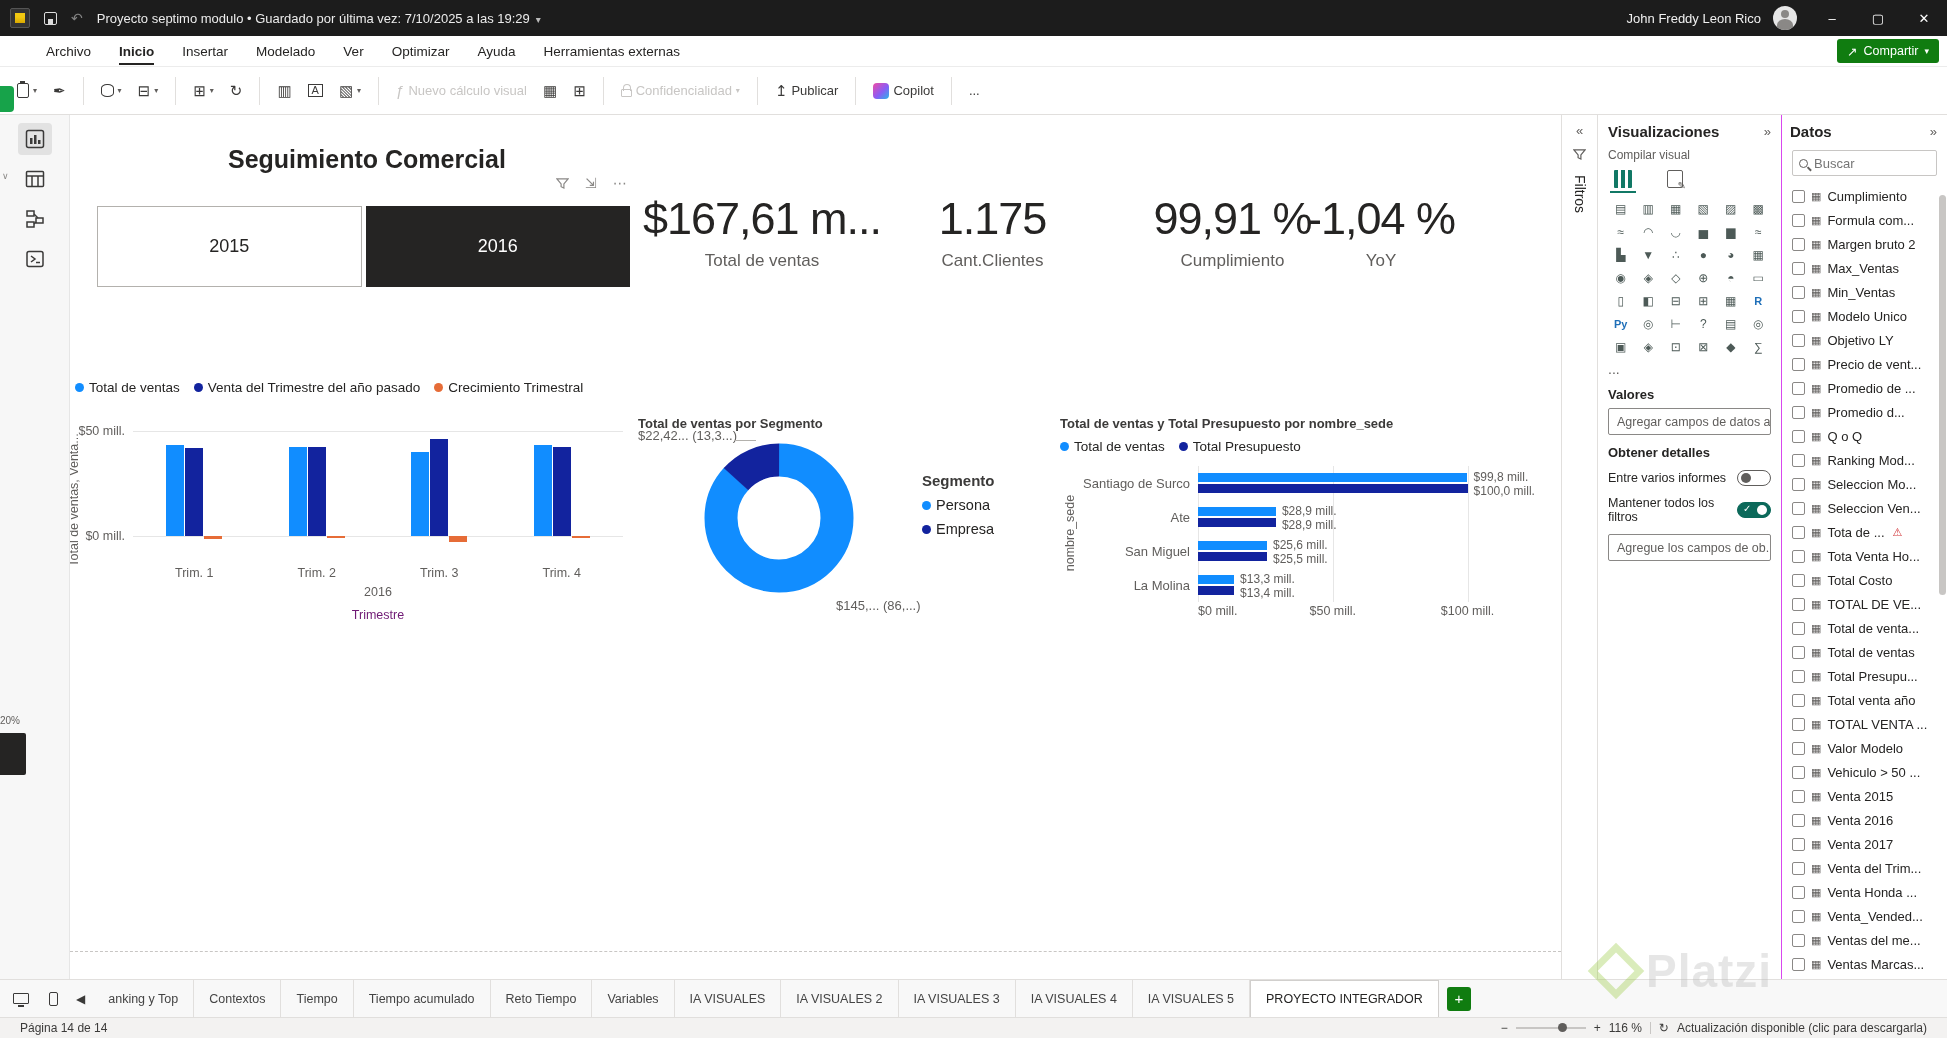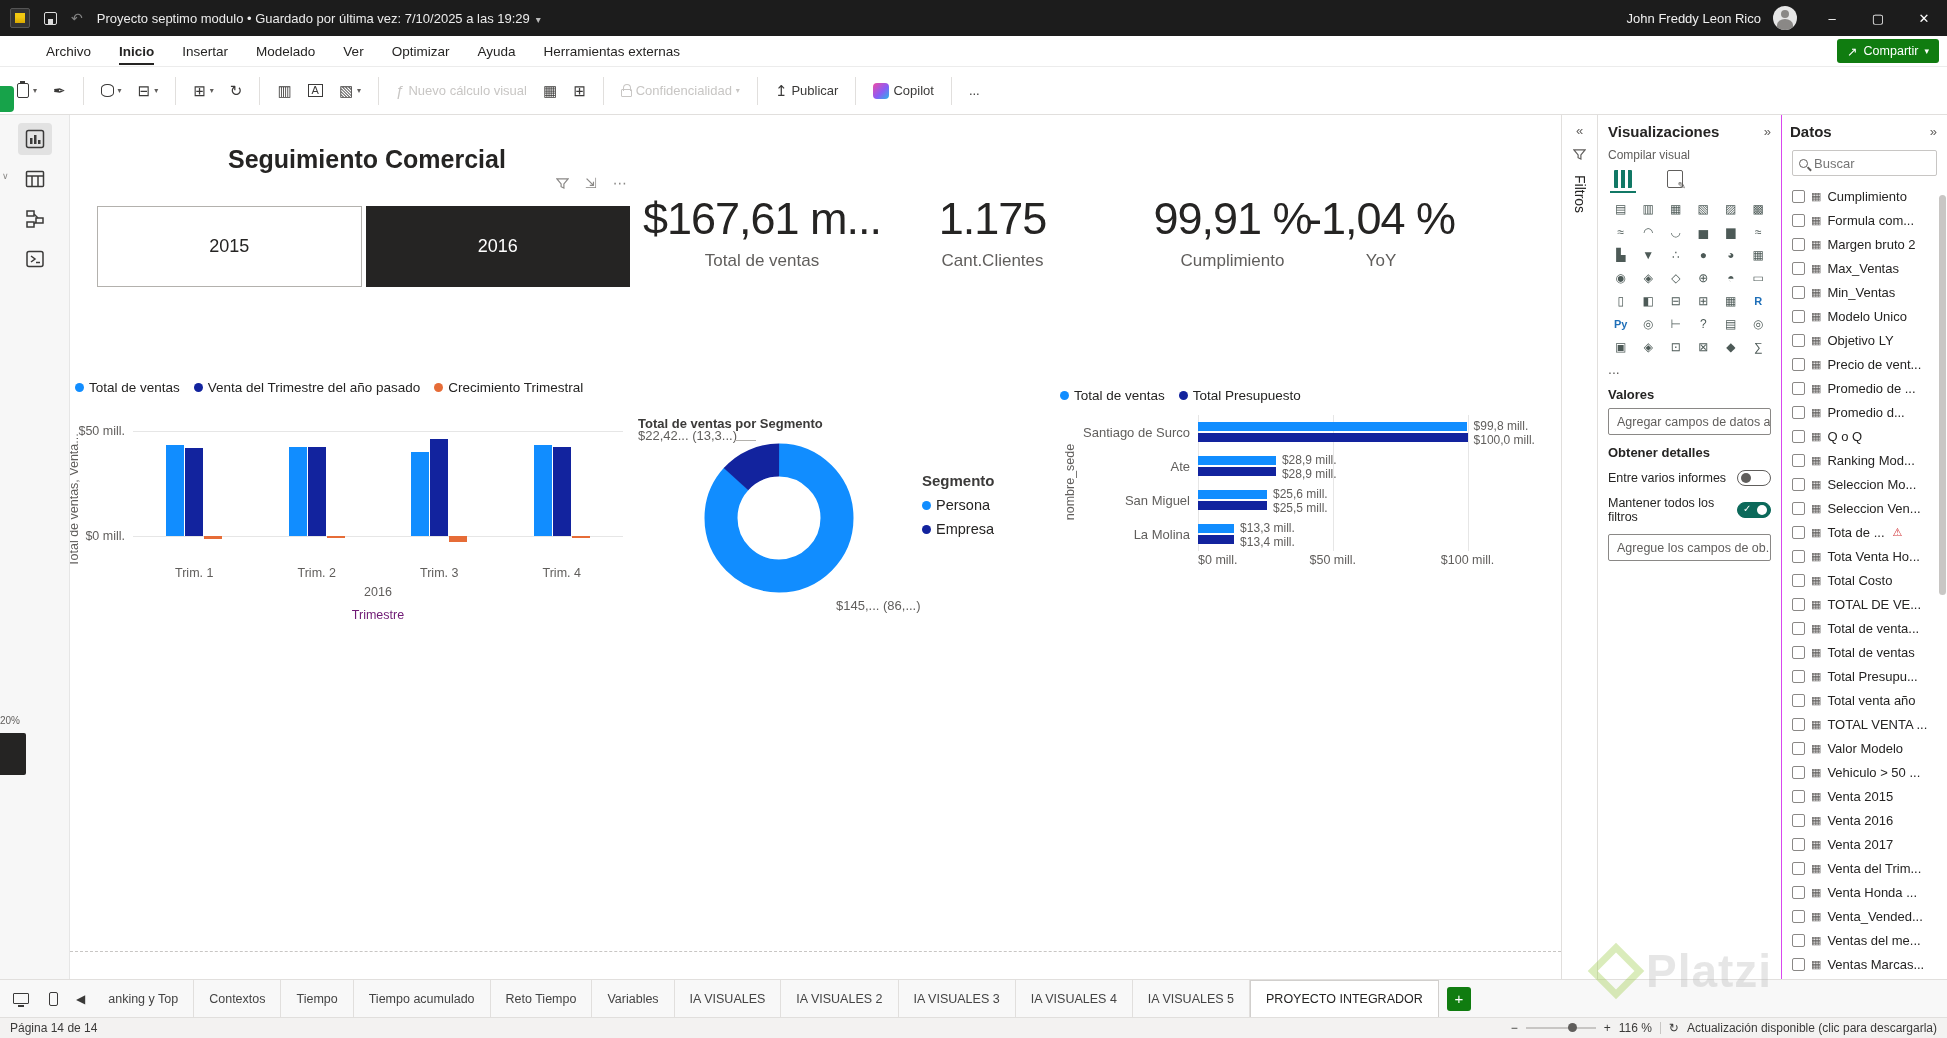--- a/index.html
+++ b/index.html
@@ -169,21 +169,21 @@
   .pb-ico { margin-right:10px; display:flex; align-items:center; justify-content:center; width:22px; height:22px; color:#3b3a39; }
   .ic-monitor { width:16px; height:11px; border:1.5px solid #3b3a39; border-radius:1px; position:relative; }
   .ic-monitor::after { content:""; position:absolute; left:4px; bottom:-4px; width:6px; height:2px; background:#3b3a39; }
   .ic-phone { width:9px; height:14px; border:1.5px solid #3b3a39; border-radius:2px; }
   .pb-arrow { font-size:12px; color:#3b3a39; margin:0 8px 0 2px; }
   .ptab { height:100%; display:flex; align-items:center; padding:0 15px; font-size:12.5px; color:#444; border-right:1px solid #e1dfdd; white-space:nowrap; cursor:default; }
   .ptab.active { background:#fff; color:#252423; border:1px solid #d1cfcd; border-bottom:none; }
   .pb-add { width:24px; height:24px; margin-left:8px; background:#107C10; color:#fff; border:none; border-radius:3px; font-size:15px; line-height:1; cursor:default; }
 
   
-  .statusbar { height:21px; background:#f3f2f1; border-top:1px solid #e1dfdd; display:flex; align-items:center; font-size:12px; color:#3b3a39; padding:0 10px; }
+  .statusbar { height:21px; background:#f3f2f1; border-top:1px solid #e1dfdd; display:flex; align-items:center; font-size:12px; color:#3b3a39; padding:0 20px; }
   .sb-right { margin-left:auto; display:flex; align-items:center; gap:8px; }
   .zoom-track { width:70px; height:2px; background:#c8c6c4; position:relative; }
   .zoom-thumb { position:absolute; top:-4px; left:60%; width:9px; height:9px; border-radius:50%; background:#605e5c; }
   .sb-sep { width:1px; height:12px; background:#c8c6c4; }
 
   
   .watermark { position:absolute; left:1596px; top:944px; z-index:60; display:flex; align-items:center; gap:10px; opacity:.35; pointer-events:none; }
   .wm-diamond { width:40px; height:40px; border:7px solid #98ca3f; transform:rotate(45deg); }
   .wm-text { font-size:46px; font-weight:bold; color:#b9b9b9; letter-spacing:1px; }
   .left-zoom-label { position:absolute; left:0; top:600px; font-size:10px; color:#605e5c; z-index:30; }
@@ -450,20 +450,21 @@
       <div class="donut-legend">
         <div class="lg-title">Segmento</div>
         <div id="donut-legend-items">
             <div class="lg-item"><span class="legend-dot" style="background: rgb(17, 141, 255);"></span>Persona</div>
             <div class="lg-item"><span class="legend-dot" style="background: rgb(18, 35, 158);"></span>Empresa</div>
           </div>
       </div>
     </div>
 
     <div class="hbarchart">
+      <div class="chart-title">Total de ventas y Total Presupuesto por nombre_sede</div>
       <div class="legend-row hbar-legend" id="hbar-legend">
           <span><span class="legend-dot" style="background: rgb(17, 141, 255);"></span>Total de ventas</span>
           <span><span class="legend-dot" style="background: rgb(18, 35, 158);"></span>Total Presupuesto</span>
         </div>
       <div class="hbar-body">
         <div class="hbar-ytitle">
             <span>nombre_sede</span>
           </div>
         <div class="hbar-cats" id="hbar-cats">
             <div class="hbar-cat">Santiago de Surco</div>

